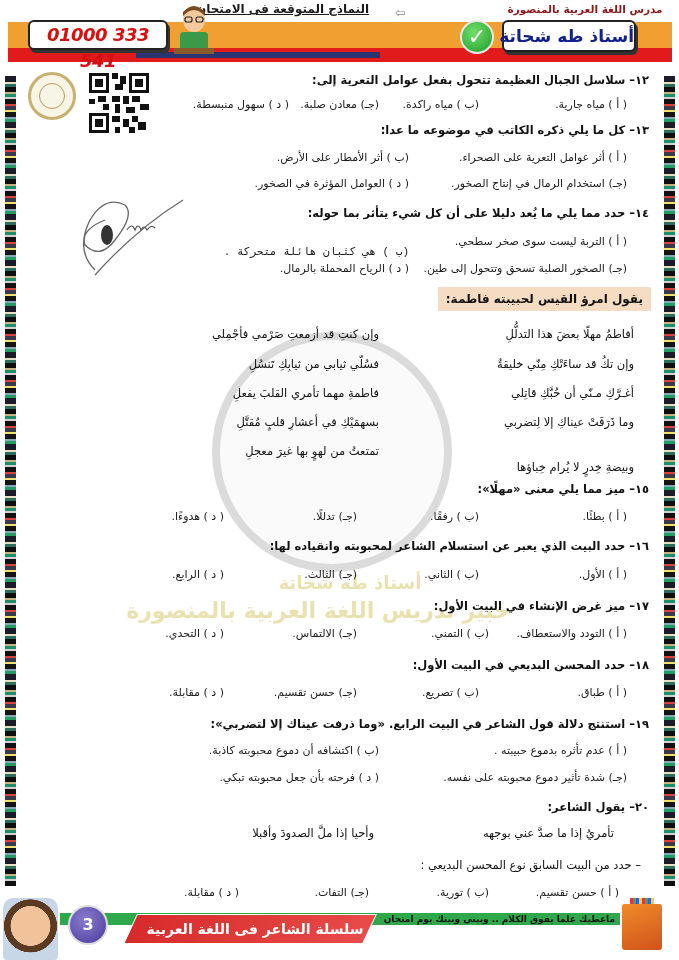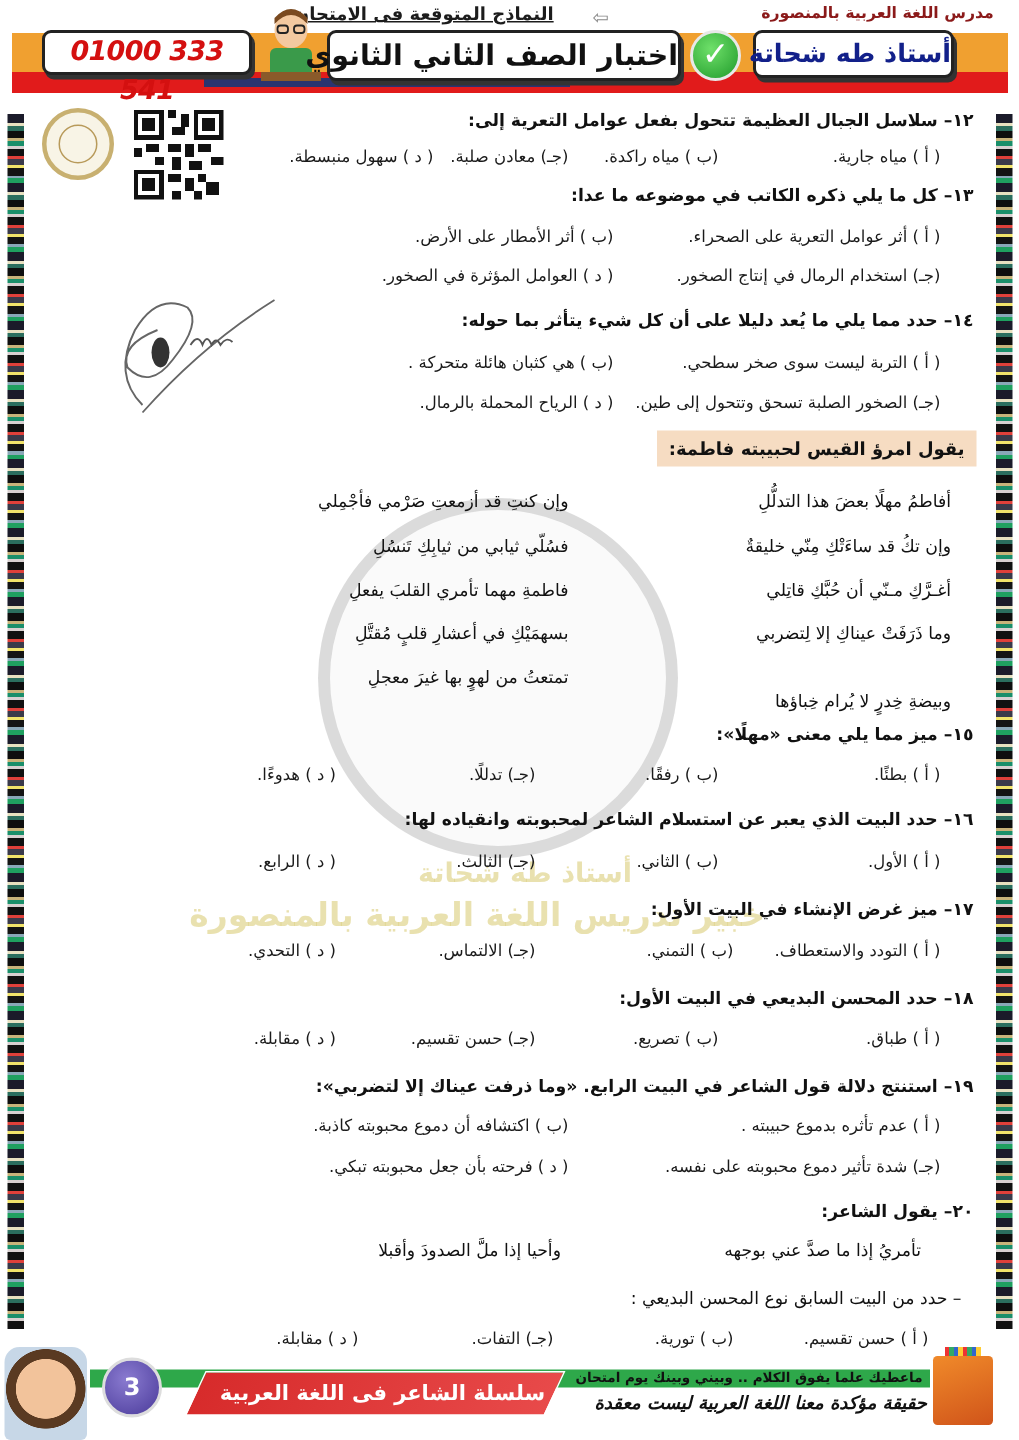--- a/index.html
+++ b/index.html
@@ -96,21 +96,20 @@
   <div class="hdr-topline-right">مدرس اللغة العربية بالمنصورة</div>
   <div class="phone-box">01000 333 541</div>
   <svg class="mascot" viewBox="0 0 48 52">
     <ellipse cx="24" cy="16" rx="11" ry="12" fill="#f3c9a0"></ellipse>
     <path d="M13 12 Q24 0 35 12 L35 8 Q24 -4 13 8 Z" fill="#7a4a20"></path>
     <rect x="15" y="13" width="7" height="5" rx="2" fill="none" stroke="#222" stroke-width="1.2"></rect>
     <rect x="26" y="13" width="7" height="5" rx="2" fill="none" stroke="#222" stroke-width="1.2"></rect>
     <rect x="10" y="28" width="28" height="20" rx="4" fill="#3a9a4a"></rect>
     <rect x="4" y="44" width="40" height="6" fill="#8a5a2a"></rect>
   </svg>
-  <div class="exam-box">اختبار الصف الثاني الثانوي</div>
   <div class="check-badge">✓</div>
   <div class="teacher-box">أستاذ طه شحاتة</div>
 </div>
 
 <div class="stripes left"></div>
 <div class="stripes right"></div>
 
 <div class="seal">
   <div class="seal-inner"></div>
 </div>
@@ -164,21 +163,21 @@
 <div class="opt" style="right:390px; top:98px;">( د ) سهول منبسطة.</div>
 
 <div class="q" style="top:123px;">١٣– كل ما يلي ذكره الكاتب في موضوعه ما عدا:</div>
 <div class="opt" style="right:52px; top:151px;">( أ ) أثر عوامل التعرية على الصحراء.</div>
 <div class="opt" style="right:270px; top:151px;">(ب ) أثر الأمطار على الأرض.</div>
 <div class="opt" style="right:52px; top:177px;">(جـ) استخدام الرمال في إنتاج الصخور.</div>
 <div class="opt" style="right:270px; top:177px;">( د ) العوامل المؤثرة في الصخور.</div>
 
 <div class="q" style="top:206px;">١٤– حدد مما يلي ما يُعد دليلا على أن كل شيء يتأثر بما حوله:</div>
 <div class="opt" style="right:52px; top:235px;">( أ ) التربة ليست سوى صخر سطحي.</div>
-<div class="opt" style="right:270px; top:235px;">(ب ) هي كثبان هائلة متحركة .</div>
+<div class="opt" style="right:270px; top:245px;font-family:Liberation Mono, monospace;">(ب ) هي كثبان هائلة متحركة .</div>
 <div class="opt" style="right:52px; top:262px;">(جـ) الصخور الصلبة تسحق وتتحول إلى طين.</div>
 <div class="opt" style="right:270px; top:262px;">( د ) الرياح المحملة بالرمال.</div>
 
 <div class="passage-title">يقول امرؤ القيس لحبيبته فاطمة:</div>
 
 <div class="verse" style="right:45px; top:327px;">أفاطمُ مهلًا بعضَ هذا التدلُّلِ</div>
 <div class="verse" style="right:300px; top:327px;">وإن كنتِ قد أزمعتِ صَرْمي فأجْمِلي</div>
 <div class="verse" style="right:45px; top:357px;">وإن تكُ قد ساءَتْكِ مِنّي خليقةٌ</div>
 <div class="verse" style="right:300px; top:357px;">فسُلّي ثيابي من ثيابِكِ تَنسُلِ</div>
 <div class="verse" style="right:45px; top:386px;">أغـرَّكِ مـنّي أن حُبَّكِ قاتِلي</div>
@@ -227,16 +226,15 @@
 <div class="opt" style="right:310px; top:886px;">(جـ) التفات.</div>
 <div class="opt" style="right:440px; top:886px;">( د ) مقابلة.</div>
 
 <div class="footer">
   <div class="ft-green"></div>
   <div class="ft-face"></div>
   <div class="ft-badge">3</div>
   <div class="ft-series"></div>
   <div class="ft-series-text">سلسلة الشاعر فى اللغة العربية</div>
   <div class="ft-slogan1">ماعطيك علما يفوق الكلام .. وبيني وبينك يوم امتحان</div>
-  <div class="ft-slogan2">حقيقة مؤكدة معنا اللغة العربية ليست معقدة</div>
   <div class="ft-pencils"></div>
   <div class="ft-book"></div>
 </div>
 
 </body></html>

